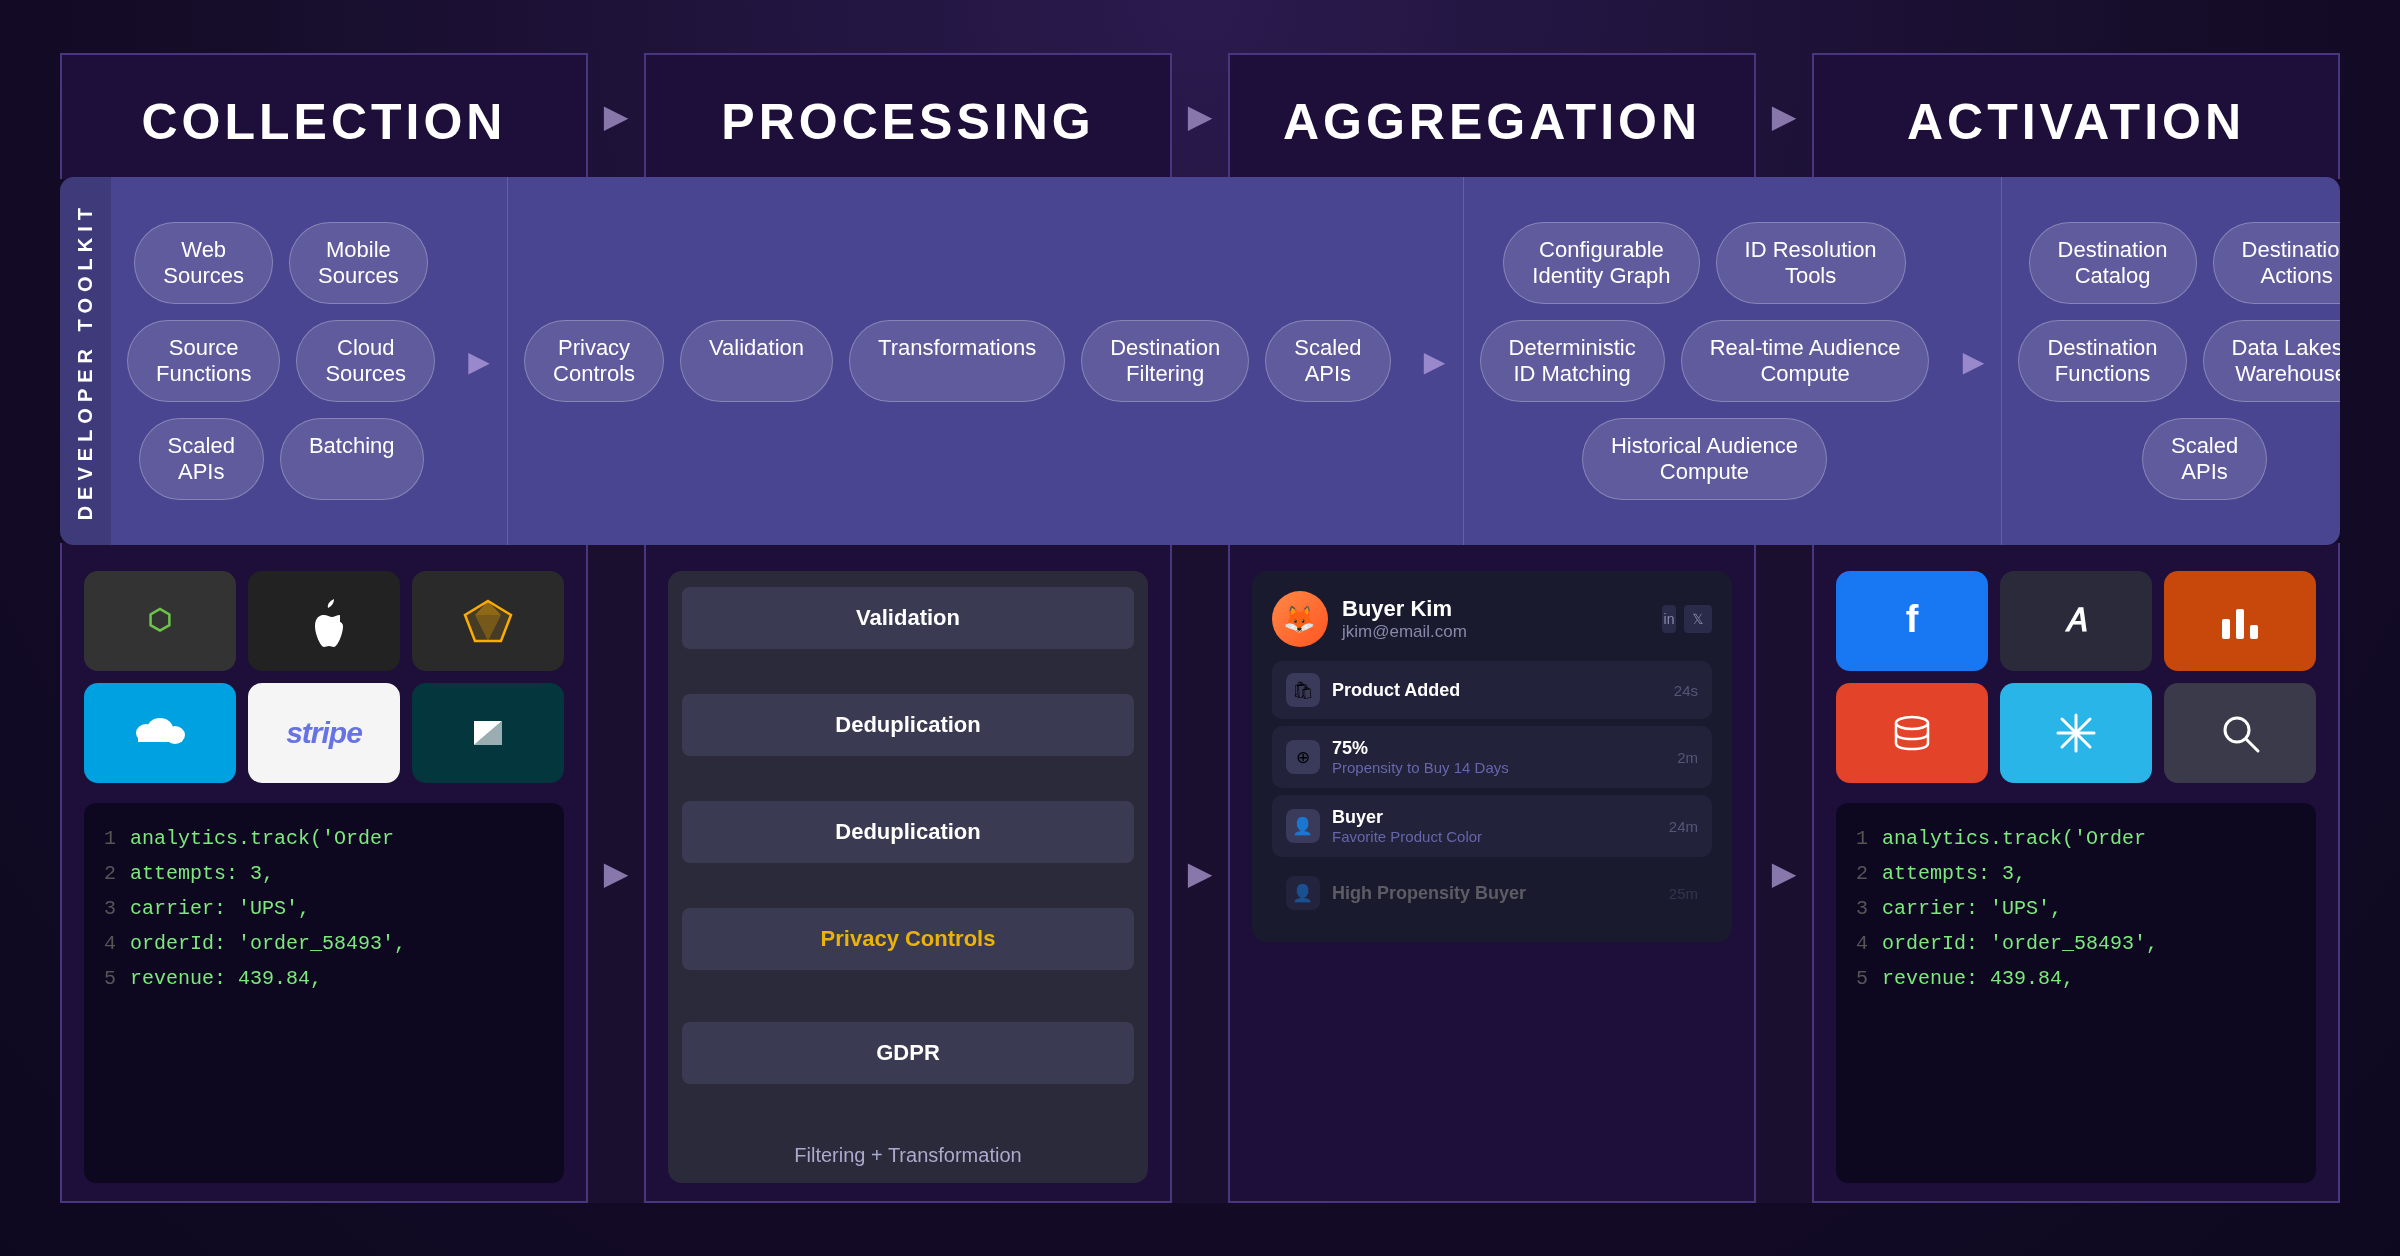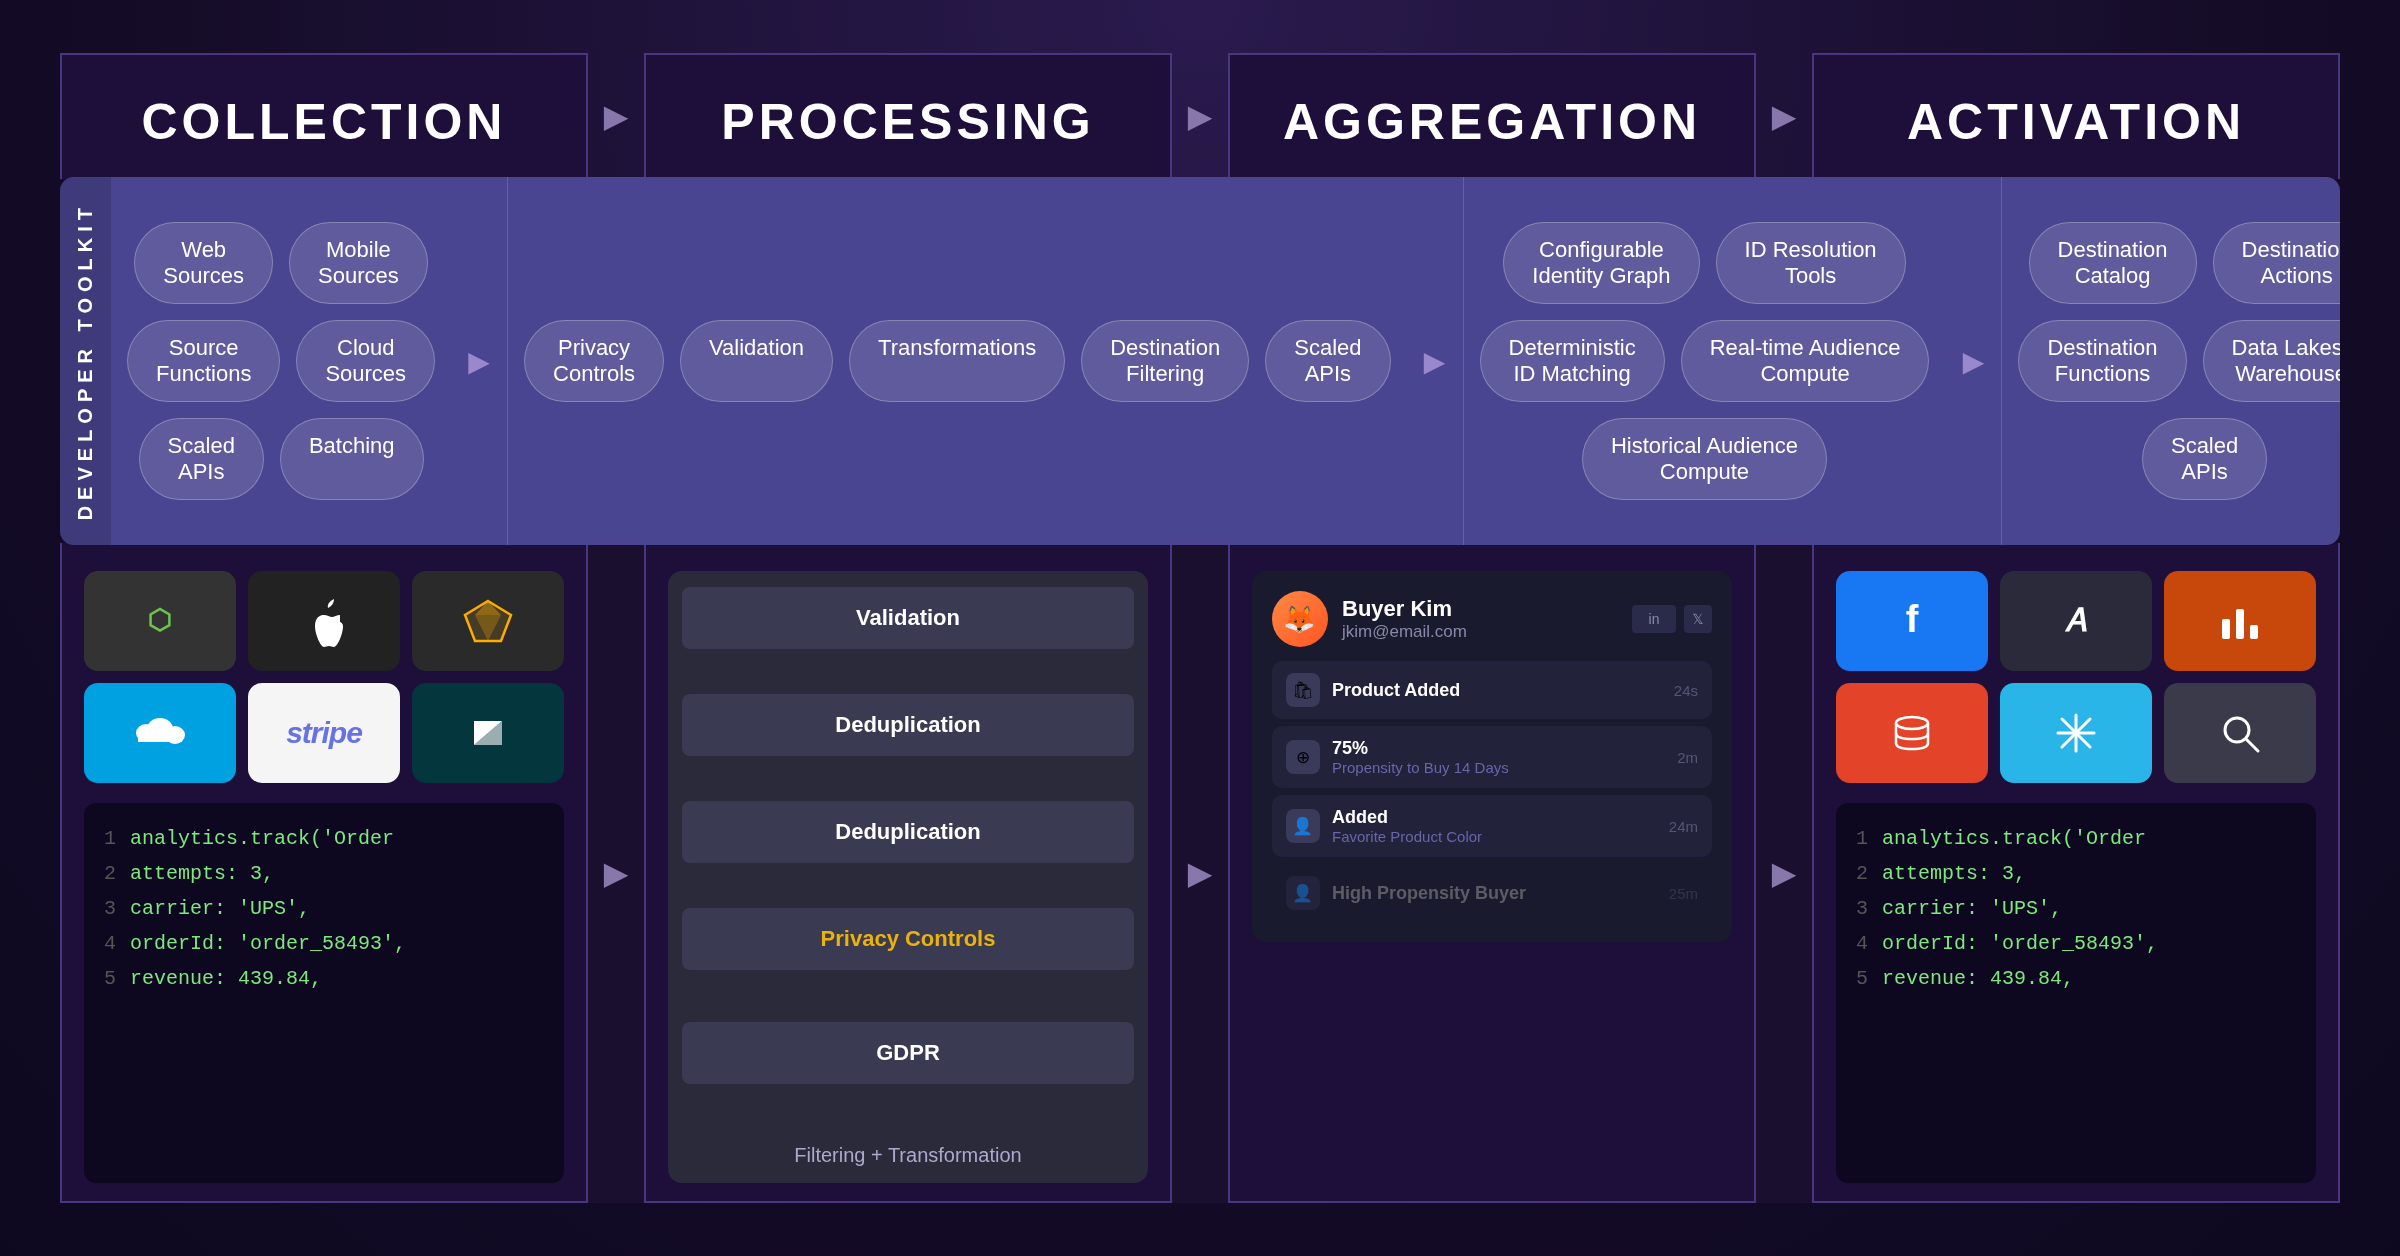--- a/index.html
+++ b/index.html
@@ -249,21 +249,21 @@
 
       <div style="background:#1a1a2e; border-radius:14px; padding:20px;">
         <div style="display:flex; align-items:center; gap:14px; margin-bottom:14px;">
 
           <div style="width:56px; height:56px; border-radius:50%; background:linear-gradient(135deg,#ff8844,#ff5522); display:flex; align-items:center; justify-content:center; font-size:26px; flex-shrink:0;">🦊</div>
           <div>
             <div style="color:#fff; font-size:22px; font-weight:700;">Buyer Kim</div>
             <div style="color:#8888aa; font-size:17px;">jkim@email.com</div>
           </div>
           <div style="margin-left:auto; display:flex; gap:8px;">
-            <div style="width:44px;height:28px;background:#2a2a4a;border-radius:4px;display:flex;align-items:center;justify-content:center;color:#8888aa;font-size:14px;">in</div>
+            <div style="width:14px;height:28px;background:#2a2a4a;border-radius:4px;display:flex;align-items:center;justify-content:center;color:#8888aa;font-size:14px;">in</div>
             <div style="width:28px;height:28px;background:#2a2a4a;border-radius:4px;display:flex;align-items:center;justify-content:center;color:#8888aa;font-size:14px;">𝕏</div>
           </div>
         </div>
 
         <div style="background:#22223a; border-radius:10px; padding:12px 14px; display:flex; align-items:center; gap:12px; margin-bottom:7px;">
           <div style="width:34px;height:34px;background:#3a3a5a;border-radius:8px;display:flex;align-items:center;justify-content:center;font-size:17px;">🛍</div>
           <div style="flex:1;">
             <div style="color:#fff; font-size:18px; font-weight:600;">Product Added</div>
           </div>
           <span style="color:#555577; font-size:15px;">24s</span>
@@ -272,21 +272,21 @@
           <div style="width:34px;height:34px;background:#3a3a5a;border-radius:8px;display:flex;align-items:center;justify-content:center;font-size:17px;">⊕</div>
           <div style="flex:1;">
             <div style="color:#fff; font-size:18px; font-weight:600;">75%</div>
             <div style="color:#6666aa; font-size:15px;">Propensity to Buy 14 Days</div>
           </div>
           <span style="color:#555577; font-size:15px;">2m</span>
         </div>
         <div style="background:#22223a; border-radius:10px; padding:12px 14px; display:flex; align-items:center; gap:12px; margin-bottom:7px;">
           <div style="width:34px;height:34px;background:#3a3a5a;border-radius:8px;display:flex;align-items:center;justify-content:center;font-size:17px;">👤</div>
           <div style="flex:1;">
-            <div style="color:#fff; font-size:18px; font-weight:600;">Added</div>
+            <div style="color:#fff; font-size:18px; font-weight:600;">Buyer</div>
             <div style="color:#6666aa; font-size:15px;">Favorite Product Color</div>
           </div>
           <span style="color:#555577; font-size:15px;">24m</span>
         </div>
         <div style="background:#1a1a2e; border-radius:10px; padding:12px 14px; display:flex; align-items:center; gap:12px; opacity:0.6;">
           <div style="width:34px;height:34px;background:#2a2a4a;border-radius:8px;display:flex;align-items:center;justify-content:center;font-size:17px;">👤</div>
           <div style="flex:1;">
             <div style="color:#888; font-size:18px; font-weight:600;">High Propensity Buyer</div>
           </div>
           <span style="color:#444466; font-size:15px;">25m</span>

